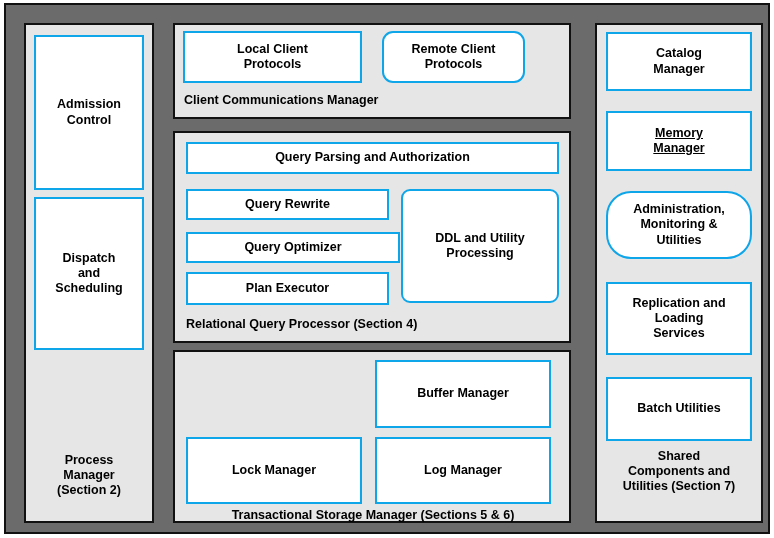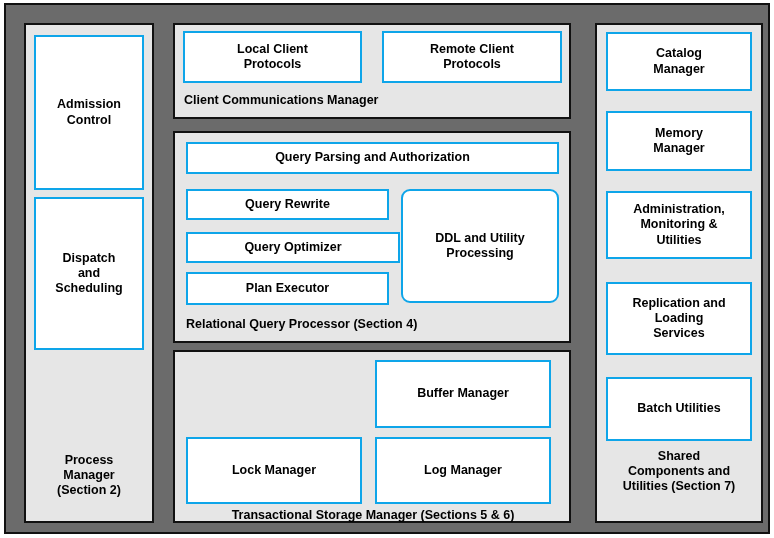--- a/index.html
+++ b/index.html
@@ -74,21 +74,21 @@
 
   
   #panel-process-manager { left: 18px;  top: 18px;  width: 130px; height: 500px; }
   #box-admission-control { left: 28px;  top: 30px;  width: 110px; height: 155px; }
   #box-dispatch-scheduling { left: 28px; top: 192px; width: 110px; height: 153px; }
   #caption-process-manager { left: 20px; top: 448px; width: 126px; }
 
   
   #panel-client-comm { left: 167px; top: 18px;  width: 398px; height: 96px; }
   #box-local-client   { left: 177px; top: 26px;  width: 179px; height: 52px; }
-  #box-remote-client  { left: 376px; top: 26px;  width: 180px; height: 52px; }
+  #box-remote-client  { left: 376px; top: 26px;  width: 143px; height: 52px; border-radius: 11px; }
   #caption-client-comm { left: 178px; top: 88px; width: 380px; }
 
   
   #panel-query-processor { left: 167px; top: 126px; width: 398px; height: 212px; }
   #box-query-parsing  { left: 180px; top: 137px; width: 373px; height: 32px; }
   #box-query-rewrite  { left: 180px; top: 184px; width: 203px; height: 31px; }
   #box-query-optimizer{ left: 180px; top: 227px; width: 214px; height: 31px; }
   #box-plan-executor  { left: 180px; top: 267px; width: 203px; height: 33px; }
   #box-ddl-utility    { left: 395px; top: 184px; width: 158px; height: 114px; }
   #caption-query-processor { left: 180px; top: 312px; width: 375px; }
@@ -97,21 +97,21 @@
   #panel-storage-manager { left: 167px; top: 345px; width: 398px; height: 173px; }
   #box-access-methods { left: 180px; top: 355px; width: 176px; height: 68px; }
   #box-buffer-manager { left: 369px; top: 355px; width: 176px; height: 68px; }
   #box-lock-manager   { left: 180px; top: 432px; width: 176px; height: 67px; }
   #box-log-manager    { left: 369px; top: 432px; width: 176px; height: 67px; }
   #caption-storage-manager { left: 172px; top: 503px; width: 390px; }
 
   
   #panel-shared-components { left: 589px; top: 18px; width: 168px; height: 500px; }
   #box-catalog-manager     { left: 600px; top: 27px;  width: 146px; height: 59px; }
-  #box-memory-manager      { left: 600px; top: 106px; width: 146px; height: 60px; }
+  #box-memory-manager      { left: 600px; top: 106px; width: 146px; height: 60px; text-decoration: underline; }
   #box-administration      { left: 600px; top: 186px; width: 146px; height: 68px; }
   #box-replication         { left: 600px; top: 277px; width: 146px; height: 73px; }
   #box-batch-utilities     { left: 600px; top: 372px; width: 146px; height: 64px; }
   #caption-shared-components { left: 594px; top: 444px; width: 158px; }
 </style>
 </head>
 <body>
 
 <div id="diagram-canvas">
   <div id="outer-frame">
@@ -166,21 +166,21 @@
     <div class="group-caption" id="caption-storage-manager">Transactional Storage Manager (Sections 5 &amp; 6)</div>
 
     <div class="group-panel" id="panel-shared-components"></div>
 
     <div class="comp-box" id="box-catalog-manager" style="white-space: pre-line;">Catalog
 Manager</div>
 
     <div class="comp-box" id="box-memory-manager" style="white-space: pre-line;">Memory
 Manager</div>
 
-    <div class="comp-box" id="box-administration" style="white-space: pre-line;">Administration,
+    <div class="comp-box" id="box-administration" style="white-space: pre-line; border-radius: 25px;">Administration,
 Monitoring &amp;
 Utilities</div>
 
     <div class="comp-box" id="box-replication" style="white-space: pre-line;">Replication and
 Loading
 Services</div>
 
     <div class="comp-box" id="box-batch-utilities">Batch Utilities</div>
 
     <div class="group-caption" id="caption-shared-components" style="white-space: pre-line;">Shared

